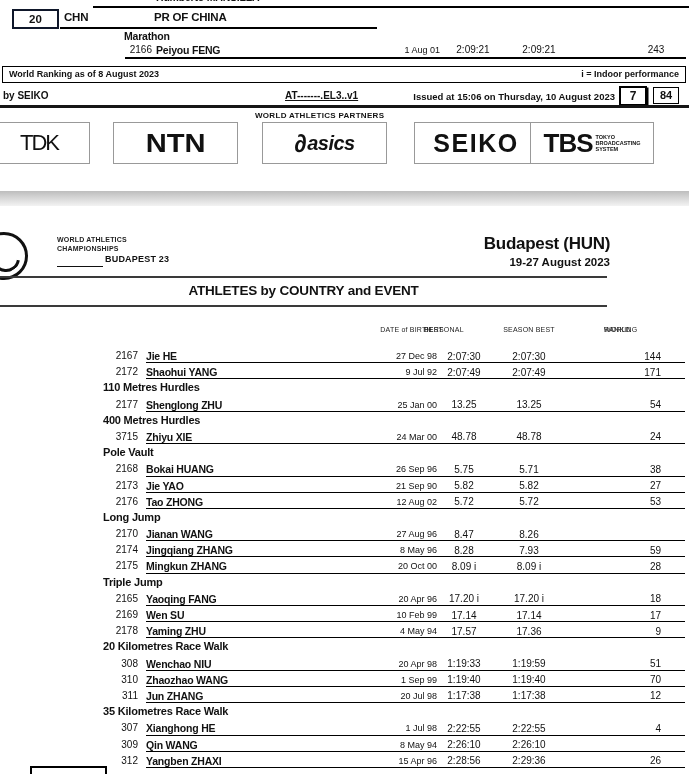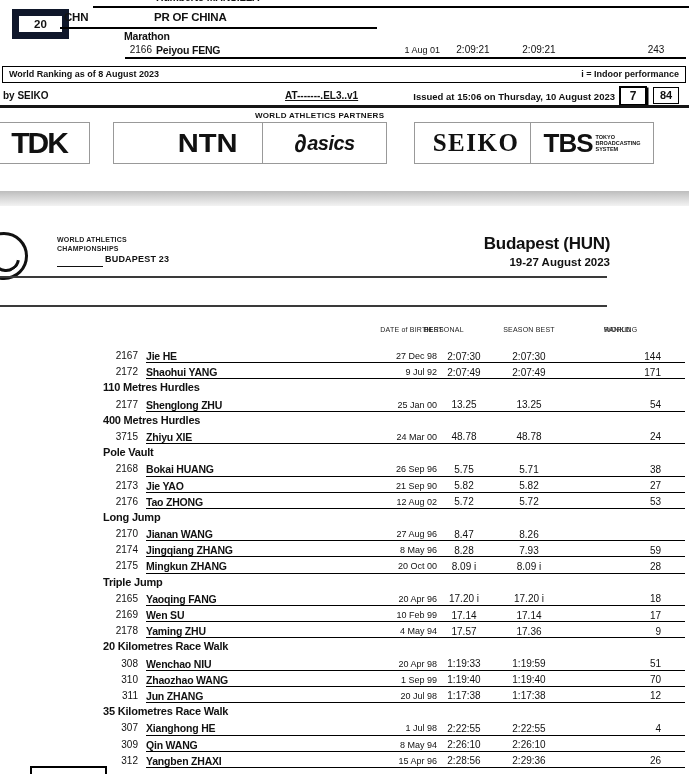--- a/index.html
+++ b/index.html
@@ -3,21 +3,21 @@
 <meta charset="utf-8">
 <style>
   html,body{margin:0;padding:0;background:#fff;}
   .screen{position:relative;width:689px;height:774px;overflow:hidden;background:#fff;
           font-family:"Liberation Sans",sans-serif;color:#111;}
   
   .page1{position:absolute;top:0;left:0;width:689px;height:191px;background:#fff;}
   .cliprow{position:absolute;top:0;left:0;right:0;height:7px;overflow:hidden;}
   .cliprow .inner{position:absolute;top:-9px;left:0;right:0;height:16px;}
   .topline{position:absolute;top:6px;left:93px;right:0;height:1.5px;background:#000;}
-  .rankbox{position:absolute;left:12px;top:9px;width:43px;height:16px;border:7px solid #0f172a;
+  .rankbox{position:absolute;left:12px;top:9px;width:43px;height:16px;border:2px solid #0f172a;
            font-weight:bold;font-size:11.5px;text-align:center;line-height:16px;}
   .ccode{position:absolute;left:64px;top:11px;font-weight:bold;font-size:11.5px;letter-spacing:-.2px;}
   .cname{position:absolute;left:122px;top:11px;font-weight:bold;font-size:11.5px;letter-spacing:-.2px;margin-left:32px;}
   .cunderline{position:absolute;left:60px;top:27px;width:317px;height:1.5px;background:#000;}
   .event1{position:absolute;left:124px;top:30px;font-weight:bold;font-size:10.5px;letter-spacing:-.2px;}
   .arow1{position:absolute;top:44px;left:0;right:0;height:14px;}
   .arow1 .bib{position:absolute;left:118px;width:34px;text-align:right;font-size:10px;}
   .arow1 .nm{position:absolute;left:156px;font-weight:bold;font-size:10.5px;letter-spacing:-.2px;}
   .arow1 .dob{position:absolute;left:360px;width:80px;text-align:right;font-size:9px;top:1px;}
   .arow1 .pb{position:absolute;left:433px;width:80px;text-align:center;font-size:10px;}
@@ -32,27 +32,27 @@
   .footer1 .code{position:absolute;left:285px;top:5px;font-weight:bold;font-size:10px;text-decoration:underline;}
   .footer1 .issued{position:absolute;right:74px;top:6px;font-weight:bold;font-size:9.5px;}
   .pgbox1{position:absolute;left:619px;top:1px;width:24px;height:16px;border:2.5px solid #000;
           box-shadow:1.5px 1.5px 0 #000;font-weight:bold;font-size:12px;text-align:center;line-height:16px;background:#fff;}
   .pgbox2{position:absolute;left:653px;top:2px;width:24px;height:15px;border:1px solid #000;
           font-weight:bold;font-size:11px;text-align:center;line-height:15px;background:#fff;}
   .blackrule{position:absolute;top:105px;left:0;right:0;height:3px;background:#151515;}
   .plabel{position:absolute;top:111px;left:255px;font-weight:bold;font-size:8px;letter-spacing:.3px;}
   .lbox{position:absolute;top:122px;height:40px;border:1px solid #999;background:#fff;
         display:flex;align-items:center;justify-content:center;}
-  .tdk{left:-12px;width:100px;} .ntn{left:113px;width:123px;padding-left:32px;} .asx{left:262px;width:123px;}
+  .tdk{left:-12px;width:100px;} .ntn{left:113px;width:123px;} .asx{left:262px;width:123px;}
   .sko{left:414px;width:122px;} .tbs{left:530px;width:122px;align-items:center;}
-  .tdk-t{font-weight:bold;font-size:30px;letter-spacing:-2px;}
+  .tdk-t{font-weight:normal;font-size:22px;letter-spacing:-2px;}
   .ntn-t{font-weight:bold;font-size:26px;letter-spacing:0;transform:scaleX(1.12);}
   .asx-t{font-style:italic;font-weight:bold;font-size:20px;letter-spacing:-.5px;display:flex;align-items:center;}
   .asx-d{font-size:25px;font-weight:bold;margin-right:1px;line-height:20px;}
-  .sko-t{font-family:Liberation Serif, serif;font-weight:bold;font-size:25px;letter-spacing:1.5px;}
+  .sko-t{font-family:Liberation Sans, sans-serif;font-weight:bold;font-size:25px;letter-spacing:1.5px;}
   .tbs-t{display:flex;align-items:center;gap:3px;}
   .tbs-m{font-weight:bold;font-size:26px;letter-spacing:-1px;}
   .tbs-s{font-size:5.5px;font-weight:bold;line-height:6px;text-align:left;}
   
   .gap{position:absolute;top:191px;left:0;width:689px;height:15px;
        background:linear-gradient(180deg,#bdbdbd 0%,#d6d6d6 45%,#f3f3f3 100%);}
   
   .page2{position:absolute;top:206px;left:0;width:689px;height:568px;background:#fff;}
   .emblem{position:absolute;left:-20px;top:26px;width:42px;height:42px;border:3px solid #111;border-radius:50%;}
   .emblem:after{content:"";position:absolute;left:9px;top:9px;width:22px;height:22px;border:3px solid;
@@ -168,20 +168,21 @@
     <div class="wmark">
       <div class="wm1">WORLD ATHLETICS</div>
       <div class="wm1">CHAMPIONSHIPS</div>
       <div class="wm3">BUDAPEST 23</div>
       <div class="wmu"></div>
     </div>
     <div class="loc">Budapest (HUN)</div>
     <div class="dates">19-27 August 2023</div>
 
     <div class="rule r1"></div>
+    <div class="title2">ATHLETES by COUNTRY and EVENT</div>
     <div class="rule r2"></div>
 
     <div class="chead">
       <div class="ch-dob">DATE of BIRTH</div>
       <div class="ch-pb">
         <div>PERSONAL</div>
           <div>BEST</div>
       </div>
       <div class="ch-sb">SEASON BEST</div>
       <div class="ch-wr">

